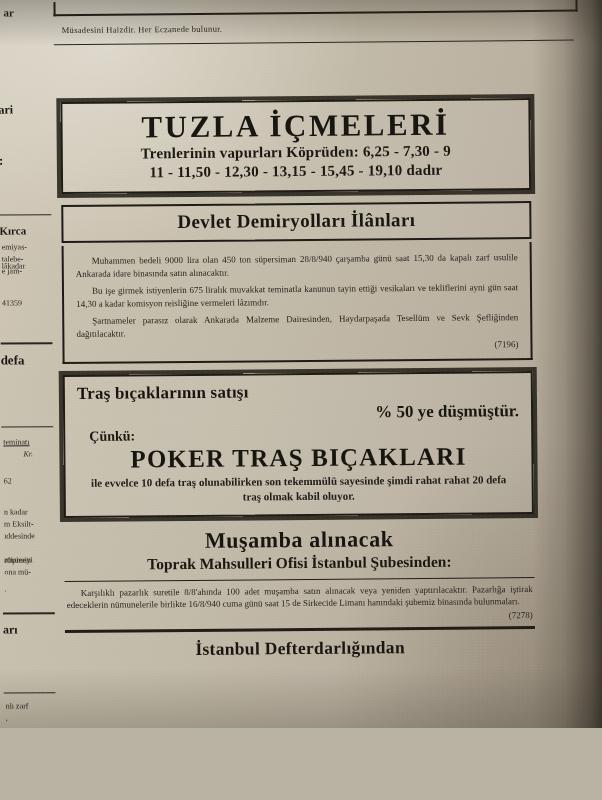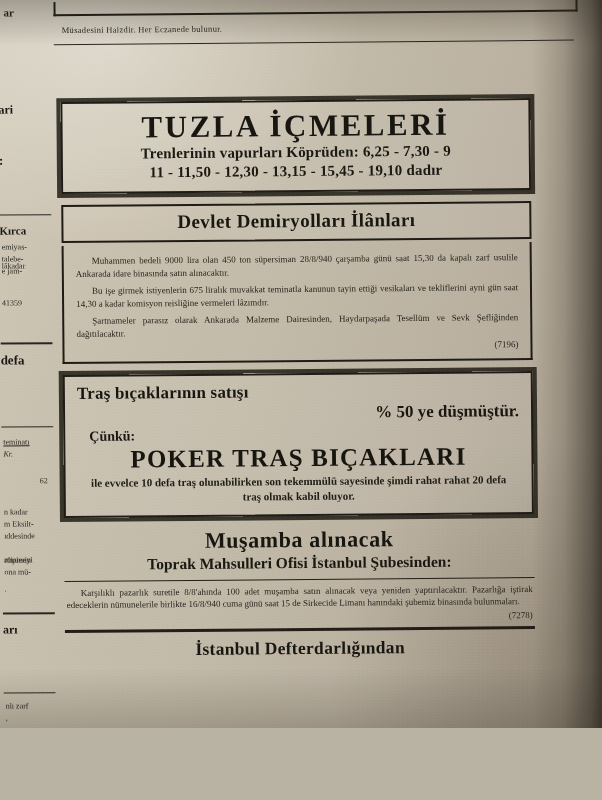--- a/index.html
+++ b/index.html
@@ -271,22 +271,22 @@
       <div class="lc-line" style="top:252px;">talebe-</div>
       <div class="lc-line" style="top:264px;text-align:right;">e jam-</div>
       <div class="lc-line" style="top:259px;">lâkadar</div>
       <div class="lc-line" style="top:296px;">41359</div>
 
       <div class="rule" style="top:340px; left:0; width:52px; height:2px;"></div>
       <div class="lc-head" style="top:350px; font-size:13px;">defa</div>
 
       <div class="rule" style="top:424px; left:0; width:52px;"></div>
       <div class="lc-line" style="top:435px;text-decoration:underline;">teminatı</div>
-      <div class="lc-line" style="top:447px; font-style:italic;">Kr.</div>
-      <div class="lc-line" style="top:474px;margin-left:36px;">62</div>
+      <div class="lc-line" style="top:447px; font-style:italic;margin-left:20px;">Kr.</div>
+      <div class="lc-line" style="top:474px;">62</div>
       <div class="lc-line" style="top:505px;">n kadar</div>
       <div class="lc-line" style="top:517px;">m Eksilt-</div>
       <div class="lc-line" style="top:529px;">ıddesinde</div>
       <div class="lc-line" style="top:553px;">rtnameyi</div>
       <div class="lc-line" style="top:553px;">alipierin</div>
       <div class="lc-line" style="top:565px;">ona mü-</div>
       <div class="lc-line" style="top:582px;">.</div>
 
       <div class="rule" style="top:610px; left:0; width:52px; height:2px;"></div>
       <div class="lc-head" style="top:620px; font-size:12px;">arı</div>

